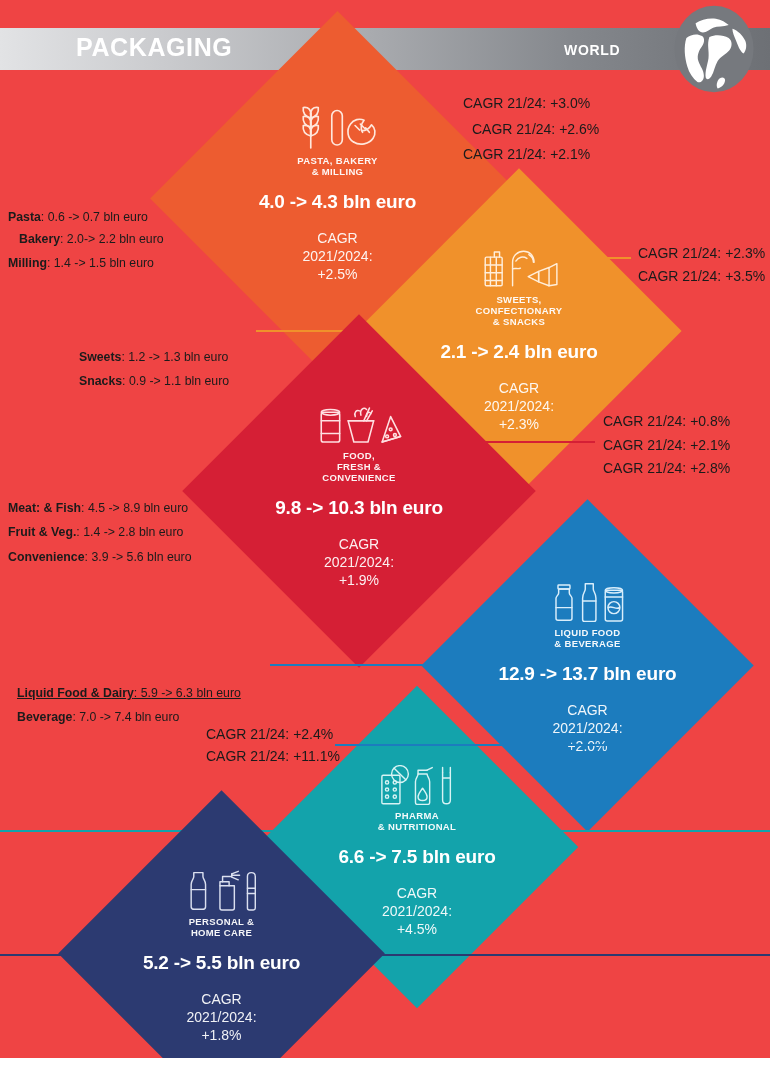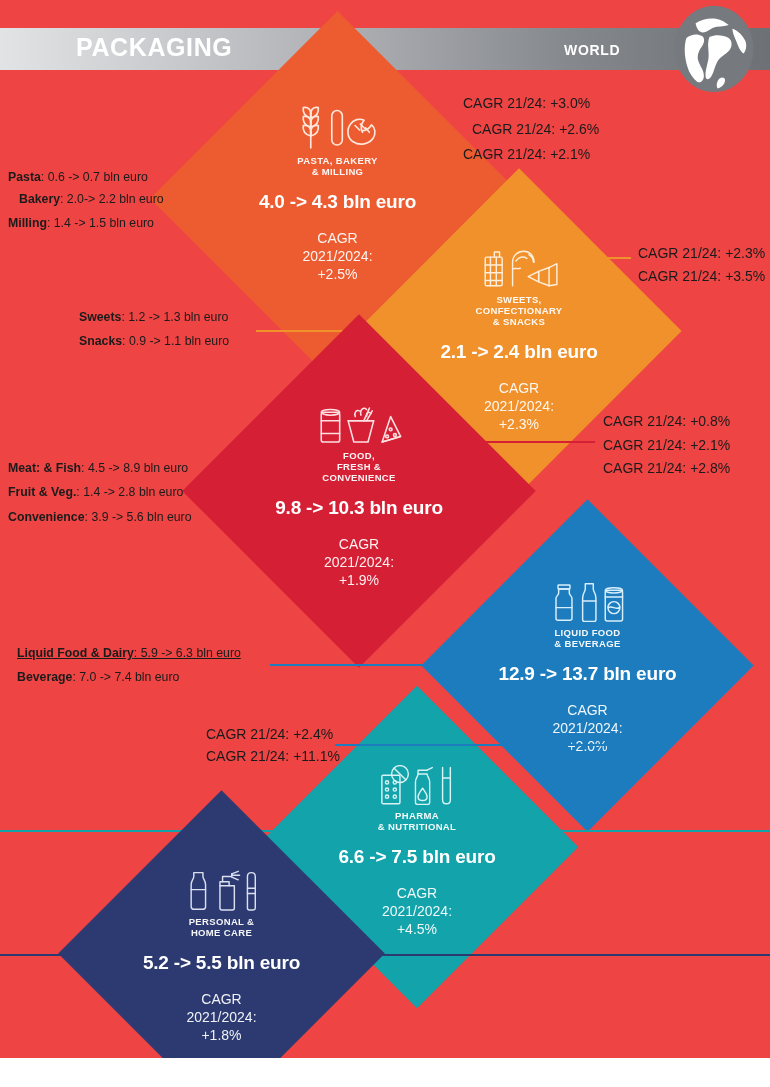--- a/index.html
+++ b/index.html
@@ -118,20 +118,21 @@
     height: 2px;
   }
 
   
   .side-label {
     position: absolute;
     font-size: 12.3px;
     color: #1b1b1b;
     white-space: nowrap;
     line-height: 14px;
+    margin-top: 40px;
   }
   .side-label b {
     font-weight: bold;
   }
   .cagr-note {
     position: absolute;
     font-size: 14px;
     color: #1b1b1b;
     white-space: nowrap;
     line-height: 14px;

